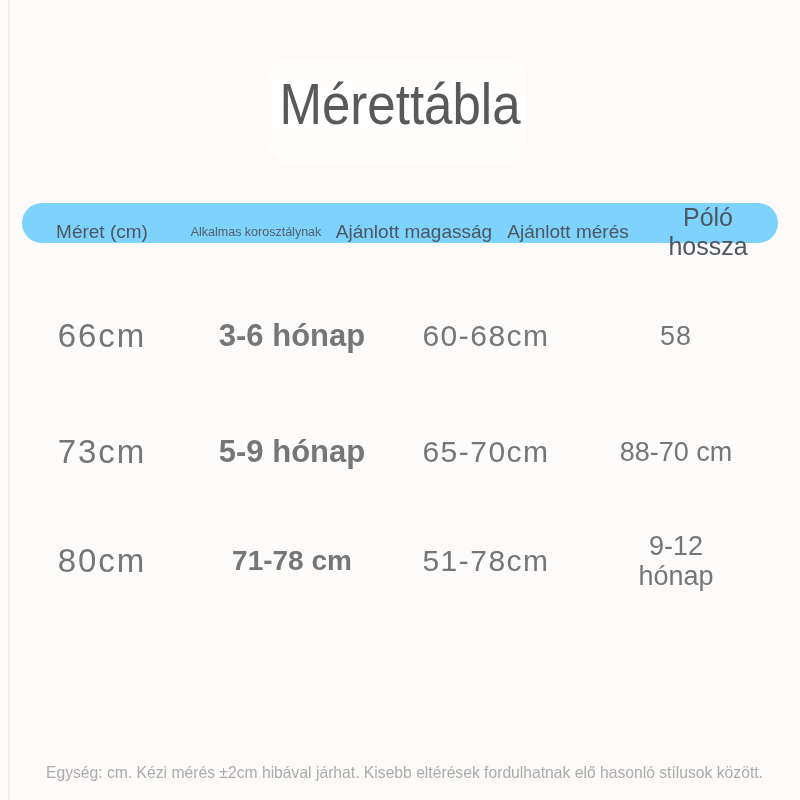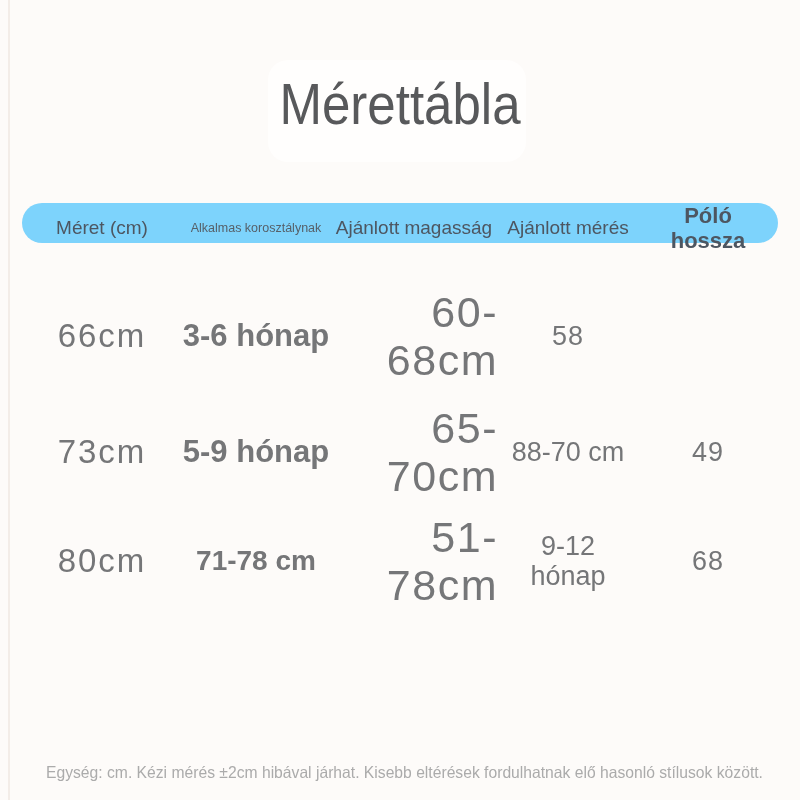--- a/index.html
+++ b/index.html
@@ -54,43 +54,44 @@
   }
   .hcell {
     text-align: center;
     color: #4d5661;
     line-height: 1.15;
   }
   .hc-0 { font-size: 19px; }
   .hc-1 { font-size: 12.5px; color: #566069; }
   .hc-2 { font-size: 19px; }
   .hc-3 { font-size: 19px; }
-  .hc-4 { font-size: 22px; padding: 0 22px; font-weight: bold; }
+  .hc-4 { font-size: 25px; padding: 0 22px; }
   .tbody {
     position: absolute;
     left: 22px; top: 276px;
     width: 756px;
   }
   .trow {
     display: grid;
     grid-template-columns: 160px 148px 168px 140px 140px;
     align-items: center;
+    gap: 36px;
   }
   .trow.r0 { height: 120px; }
   .trow.r1 { height: 112px; }
   .trow.r2 { height: 106px; }
   .tcell {
     text-align: center;
     color: #757678;
     line-height: 1.12;
   }
   .c0 { font-size: 33px; letter-spacing: 2px; }
   .c1 { font-size: 31px; font-weight: bold; }
   .r2 .c1 { font-size: 28px; }
-  .c2 { font-size: 43px; letter-spacing: 1.5px; text-align: right; }
+  .c2 { font-size: 30px; letter-spacing: 1.5px; }
   .c3 { font-size: 27px; }
   .r2 .c3 { padding: 0 16px; }
   .c4 { font-size: 27px; letter-spacing: 1px; }
   .footnote {
     position: absolute;
     left: 46px; top: 763px;
     font-size: 16.5px;
     color: #ababab;
     white-space: nowrap;
     transform: scaleX(0.95);

